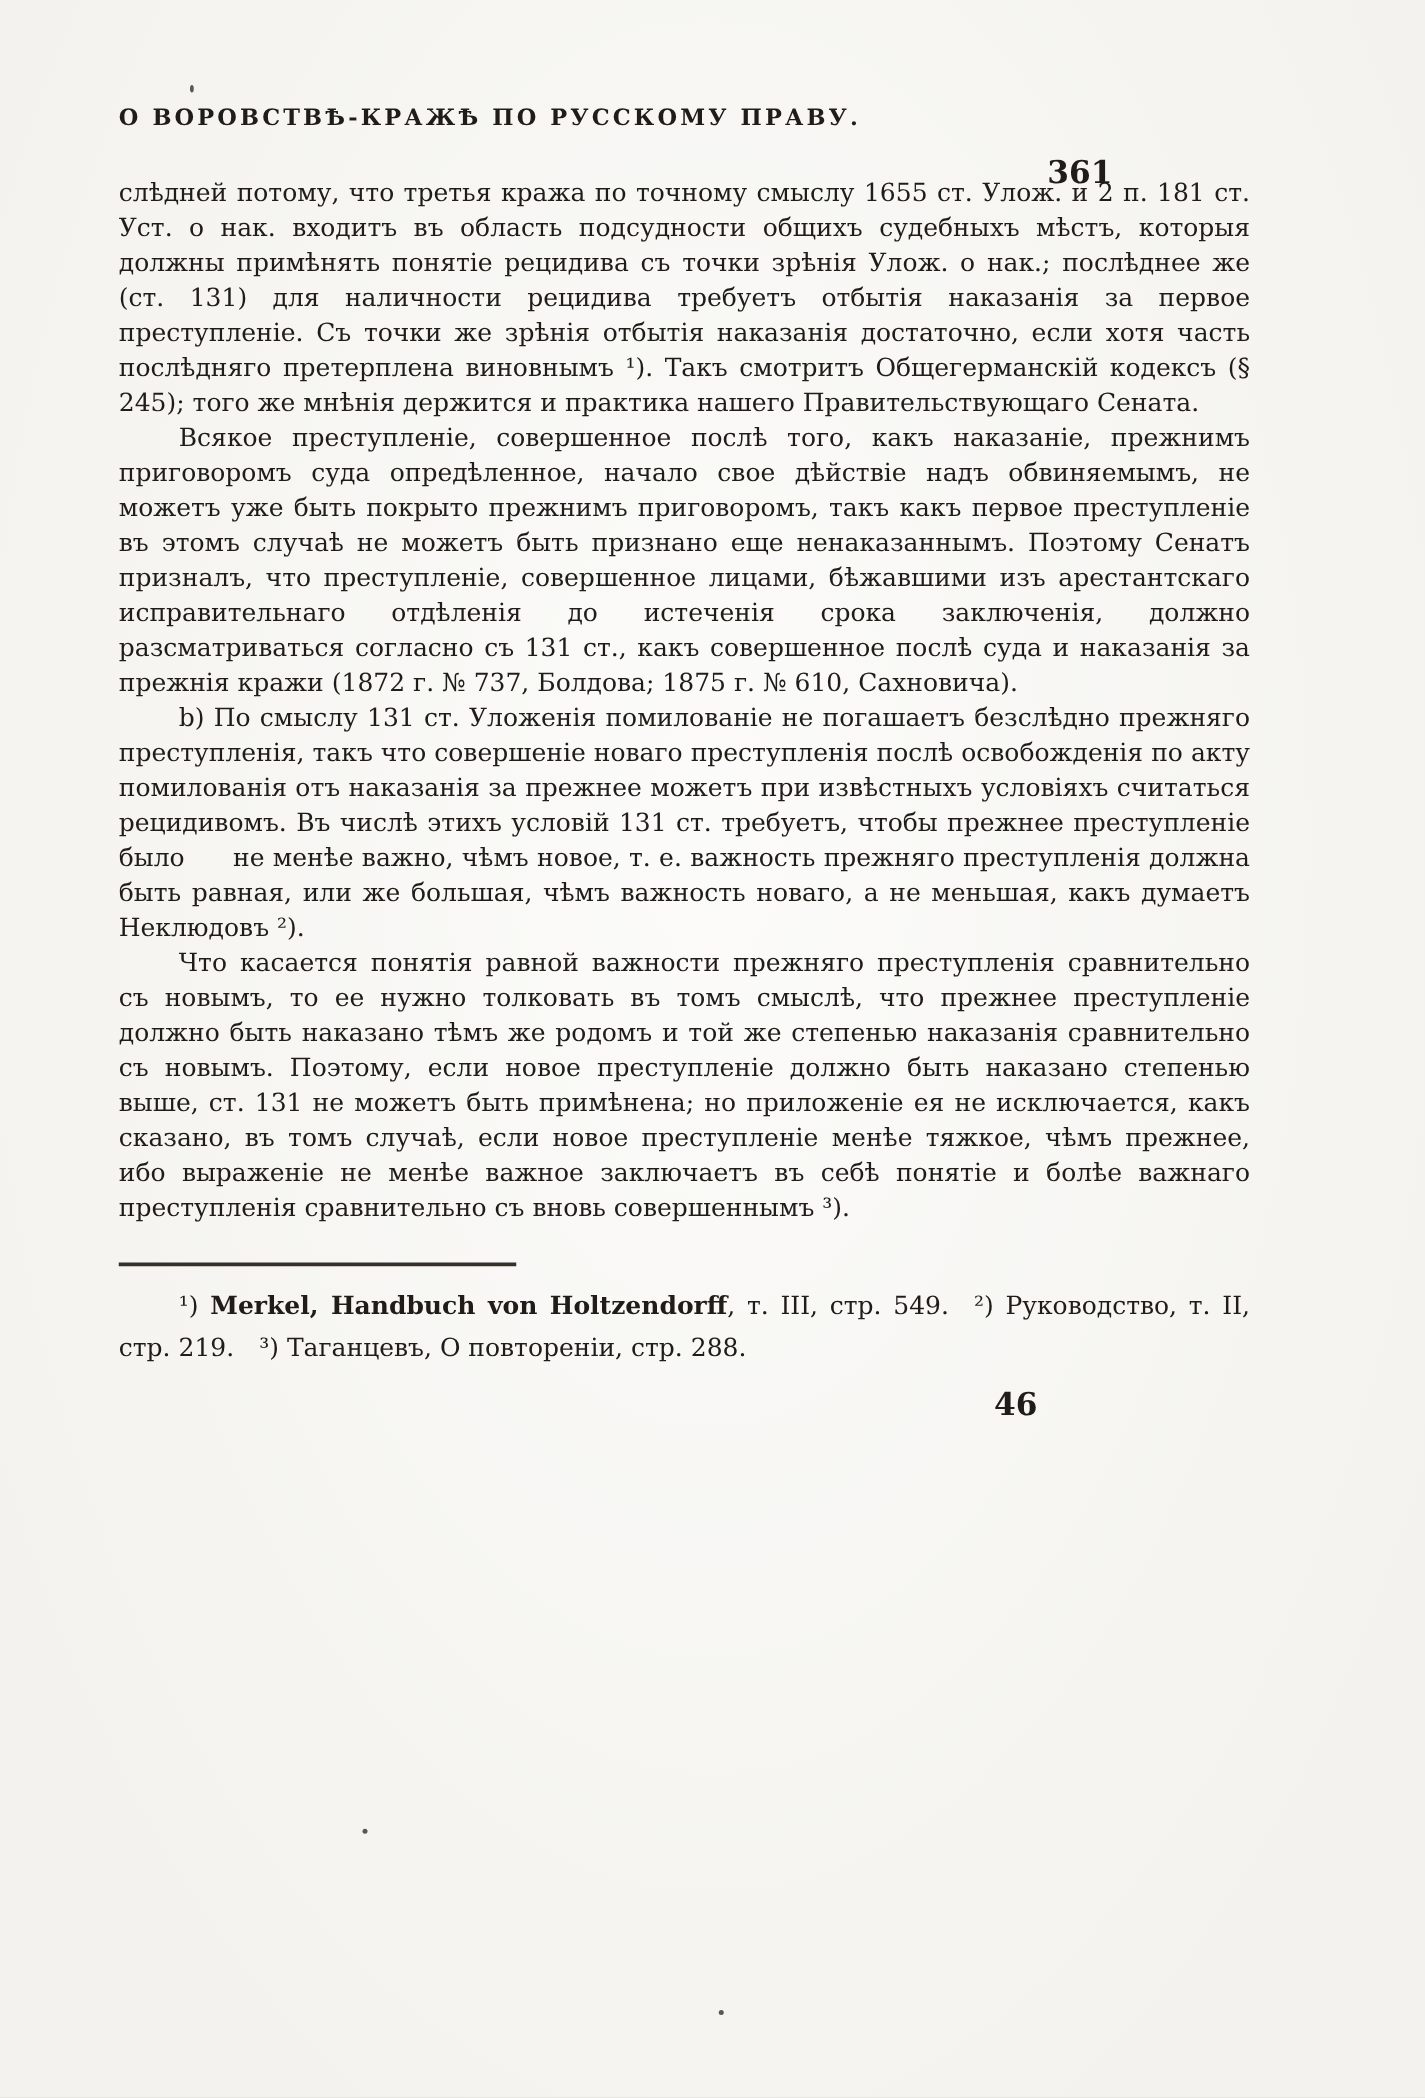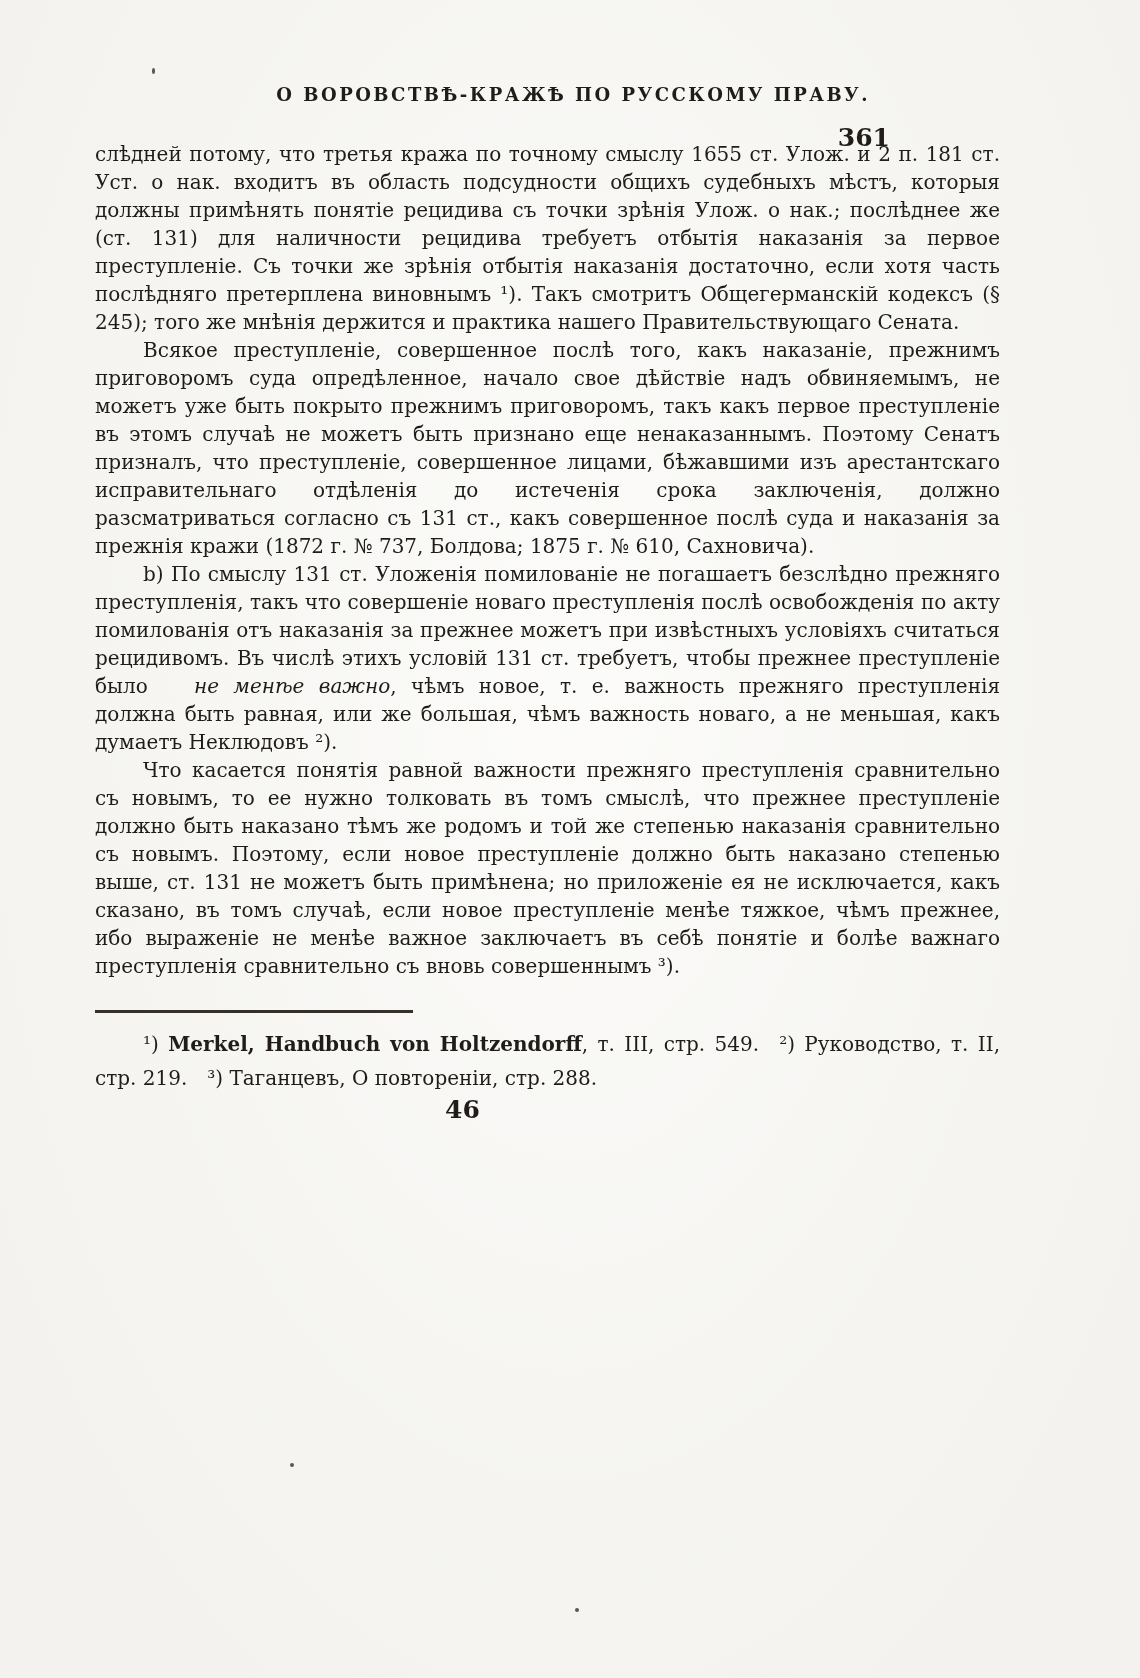--- a/index.html
+++ b/index.html
@@ -24,21 +24,21 @@
   .header {
     position: relative;
     width: 905px;
     height: 34px;
     margin-bottom: 22px;
   }
   .running-title {
     position: absolute;
     left: 0;
     right: 130px;
-    text-align: right;
+    text-align: left;
     font-size: 18px;
     font-weight: bold;
     letter-spacing: 2.5px;
     white-space: nowrap;
   }
   .page-number {
     position: absolute;
     top: -6px;
     right: 110px;
     font-size: 25px;
@@ -52,21 +52,20 @@
     text-align: justify;
   }
   .para {
     margin: 0;
     text-indent: 48px;
   }
   .para.no-indent {
     text-indent: 0;
   }
   .italic {
-    font-style: italic;
     margin-left: 32px;
   }
   .footnote-area {
     width: 905px;
     margin-top: 30px;
   }
   .footnote-rule {
     width: 318px;
     border-top: 3px solid #35302a;
     margin-bottom: 14px;
@@ -76,22 +75,22 @@
     font-size: 20px;
     line-height: 34px;
     text-align: justify;
     text-indent: 48px;
   }
   .fn-bold {
     font-weight: bold;
   }
   .signature {
     width: 735px;
-    margin-top: 0;
-    text-align: center;
+    margin-top: 14px;
+    text-align: right;
     font-size: 25px;
     font-weight: bold;
   }
   .speck {
     position: absolute;
     background: #5c564e;
     border-radius: 50%;
   }
   .speck-1 { left: 152px; top: 68px;  width: 3px; height: 6px; }
   .speck-2 { left: 290px; top: 1463px; width: 4px; height: 4px; }

